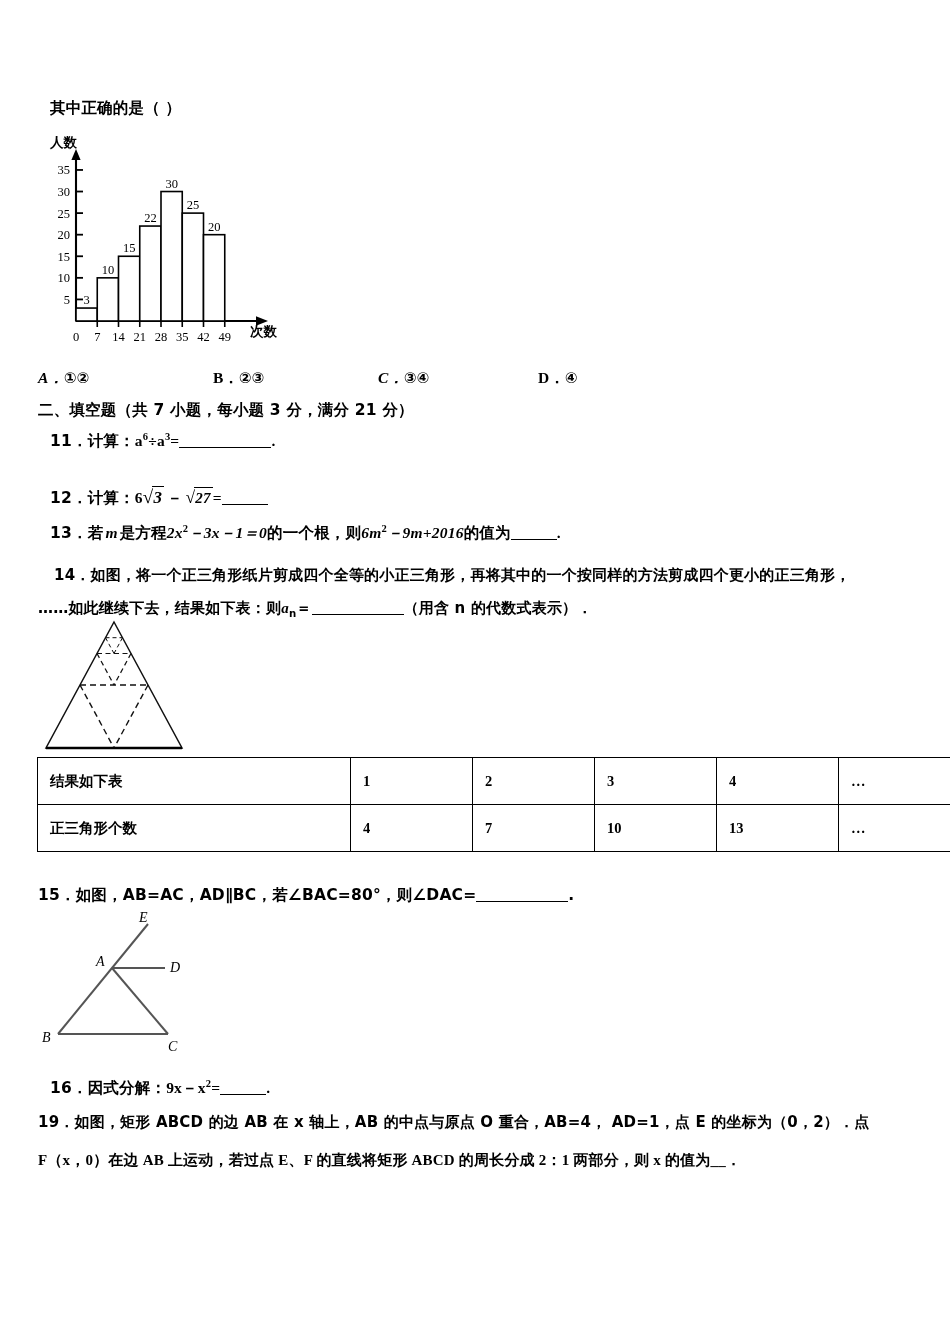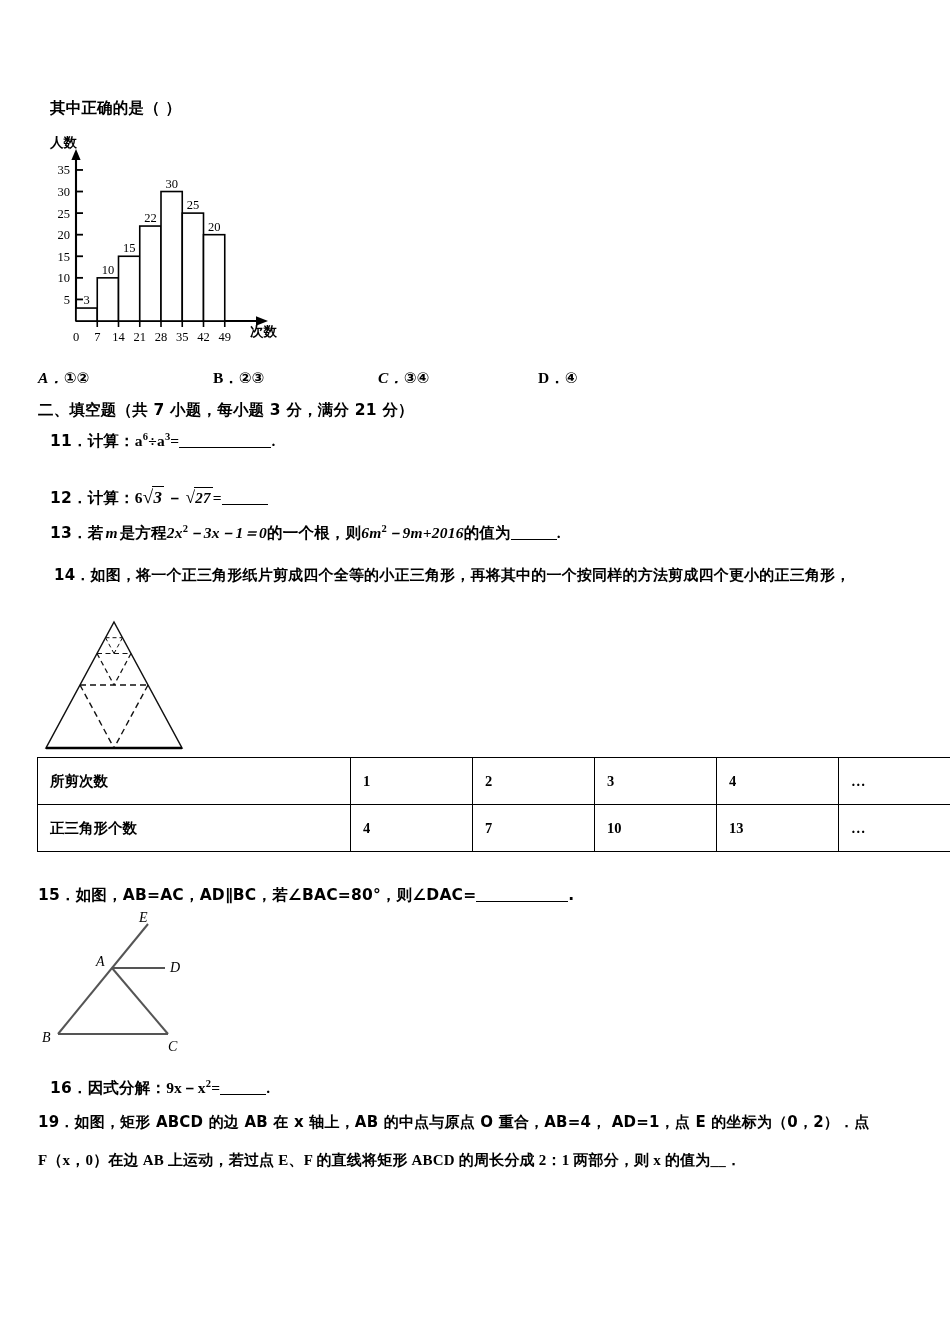--- a/index.html
+++ b/index.html
@@ -197,20 +197,23 @@
     <span class="cjk">12．</span><span class="cjk">计算：</span><span>6</span><span class="radical" style="font-size:19px;">√</span><span class="sqrt" style="font-size:17px;">3</span><span style="margin:0 3px;">－</span><span class="radical" style="font-size:17px;">√</span><span class="sqrt" style="font-size:15px;">27</span><span>=</span><span class="blank-s"></span>
   </div>
 
   <div class="ln" style="left:50px; top:522px;">
     <span class="cjk">13．</span><span class="cjk">若</span><span class="mathi" style="padding:0 2px;">m</span><span class="cjk">是方程</span><span class="mathi">2x</span><sup>2</sup><span class="mathi">－3x－1＝0</span><span class="cjk">的一个根，则</span><span class="mathi">6m</span><sup>2</sup><span class="mathi">－9m+2016</span><span class="cjk">的值为</span><span class="blank-s"></span><span>.</span>
   </div>
 
   <div class="ln cjk" style="left:38px; top:565px; font-size:15px;margin-left:16px;">
     <span>14．</span><span>如图，将一个正三角形纸片剪成四个全等的小正三角形，再将其中的一个按同样的方法剪成四个更小的正三角形，</span>
   </div>
+  <div class="ln cjk" style="left:38px; top:598px; font-size:15px;">
+    <span>……如此继续下去，结果如下表：则</span><span class="mathi">a</span><sub>n</sub><span>＝</span><span class="blank-l"></span><span>（用含 n 的代数式表示）．</span>
+  </div>
 
   <div class="fig14">
     <svg width="150" height="140" viewBox="0 0 150 140">
 
       <polygon points="72,6 140,132 4,132" fill="none" stroke="#111" stroke-width="1.5"></polygon>
 
       <line x1="38" y1="69" x2="106" y2="69" stroke="#111" stroke-width="1.4" stroke-dasharray="6,4"></line>
       <line x1="38" y1="69" x2="72" y2="132" stroke="#111" stroke-width="1.4" stroke-dasharray="6,4"></line>
       <line x1="106" y1="69" x2="72" y2="132" stroke="#111" stroke-width="1.4" stroke-dasharray="6,4"></line>
 
@@ -222,21 +225,21 @@
       <line x1="63.5" y1="21.7" x2="72" y2="37.5" stroke="#111" stroke-width="1" stroke-dasharray="4,3"></line>
       <line x1="80.5" y1="21.7" x2="72" y2="37.5" stroke="#111" stroke-width="1" stroke-dasharray="4,3"></line>
 
       <line x1="4" y1="132" x2="140" y2="132" stroke="#000" stroke-width="2.4"></line>
     </svg>
   </div>
 
   <table class="tbl">
     <tbody id="tbl-body">
         <tr>
-          <td class="lbl">所剪次数</td>
+          <td class="lbl">结果如下表</td>
           <td class="c">1</td>
           <td class="c">2</td>
           <td class="c">3</td>
           <td class="c">4</td>
           <td class="c">…</td>
         </tr>
         <tr>
           <td class="lbl">正三角形个数</td>
           <td class="c">4</td>
           <td class="c">7</td>

